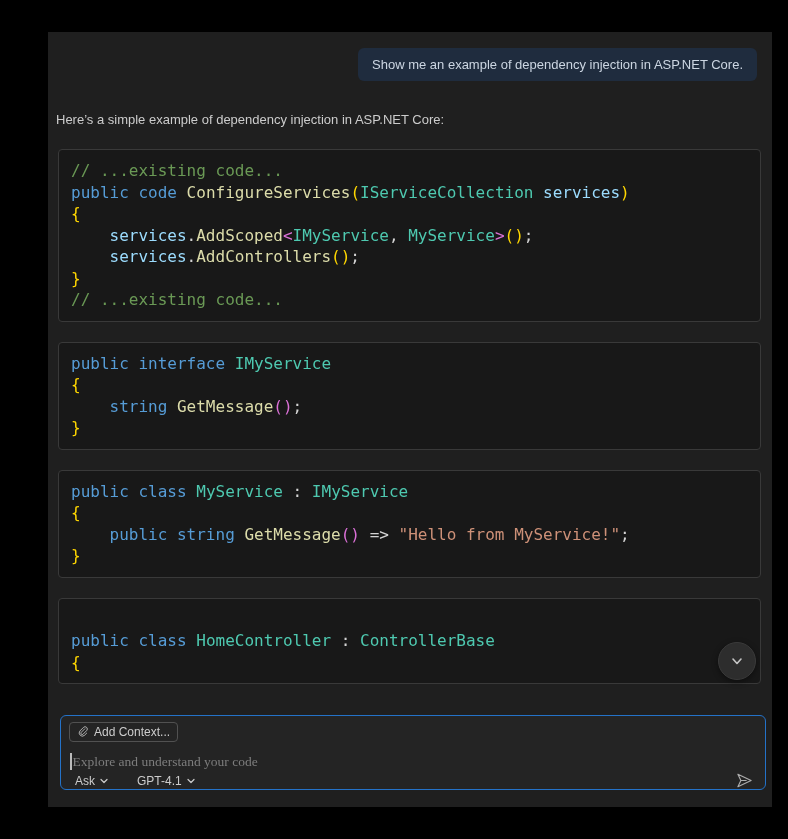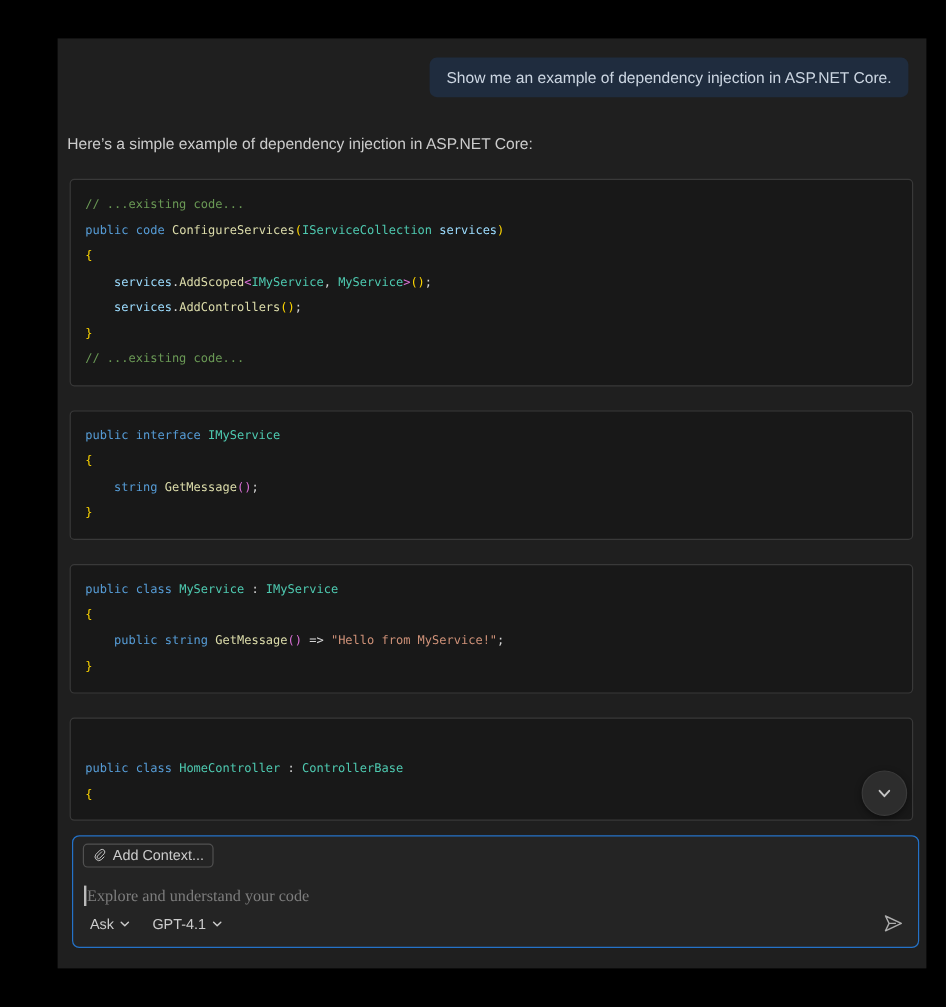--- a/index.html
+++ b/index.html
@@ -26,21 +26,21 @@
 
   
   .code-block {
     margin: 20px 11px 0 10px;
     background: #181818; border: 1px solid #393939; border-radius: 4px;
     padding: 10px 12px; overflow: hidden;
   }
   .code-block:first-of-type { margin-top: 22px; }
   .cl {
     font-family: "DejaVu Sans Mono", "Liberation Mono", monospace;
-    font-size: 10px; line-height: 21.5px; white-space: pre; color: #d4d4d4;
+    font-size: 16px; line-height: 21.5px; white-space: pre; color: #d4d4d4;
   }
   .tk-cm { color: #6a9955; }
   .tk-kw { color: #569cd6; }
   .tk-ctrl { color: #c586c0; }
   .tk-ty { color: #4ec9b0; }
   .tk-fn { color: #dcdcaa; }
   .tk-vr { color: #9cdcfe; }
   .tk-pl { color: #d4d4d4; }
   .tk-b1 { color: #ffd700; }
   .tk-b2 { color: #da70d6; }
@@ -49,40 +49,40 @@
   
   .scroll-btn {
     position: absolute; left: 670px; top: 610px; width: 38px; height: 38px;
     border-radius: 50%; background: #2d2d2d; border: 1px solid #3a3a3a;
     display: flex; align-items: center; justify-content: center;
     cursor: pointer; z-index: 5; box-shadow: 0 2px 6px rgba(0,0,0,0.45);
   }
 
   
   .input-box {
-    position: absolute; left: 12px; right: 6px; bottom: 17px; height: 94px;
+    position: absolute; left: 12px; right: 6px; bottom: 17px; height: 75px;
     background: #242424; border: 1px solid #2472c8; border-radius: 6px;
     z-index: 6; padding: 6px 8px; display: flex; flex-direction: column;
   }
   .context-row { display: flex; }
   .add-context-btn {
     display: inline-flex; align-items: center; gap: 5px;
     border: 1px solid #515151; border-radius: 4px; background: transparent;
     color: #cccccc; font-size: 12px; padding: 2px 7px; height: 20px;
     font-family: "Liberation Sans", sans-serif; cursor: pointer;
   }
   .input-line { display: flex; align-items: center; margin: 11px 0 0 1px; flex: 1 0 auto; }
   .caret { width: 1.5px; height: 17px; background: #bbbbbb; margin-right: 1px; }
   .placeholder { color: #7d7d7d; font-size: 13.5px; font-family: Liberation Serif, serif; }
   .controls-row { display: flex; align-items: center; margin: 0 2px 3px 2px; }
   .picker {
     display: inline-flex; align-items: center; gap: 4px; color: #cccccc;
     font-size: 12px; cursor: pointer; padding: 2px 4px; border-radius: 3px; text-align: center;
   }
-  .picker + .picker { margin-left: 10px; }
+  .picker + .picker { margin-left: 20px; }
   .send-btn { margin-left: auto; cursor: pointer; display: flex; align-items: center; padding: 2px; }
 
   .icon-svg { display: block; }
 </style>
 </head>
 <body>
 
 <div class="chat-panel">
 
   <div class="bubble-row">

